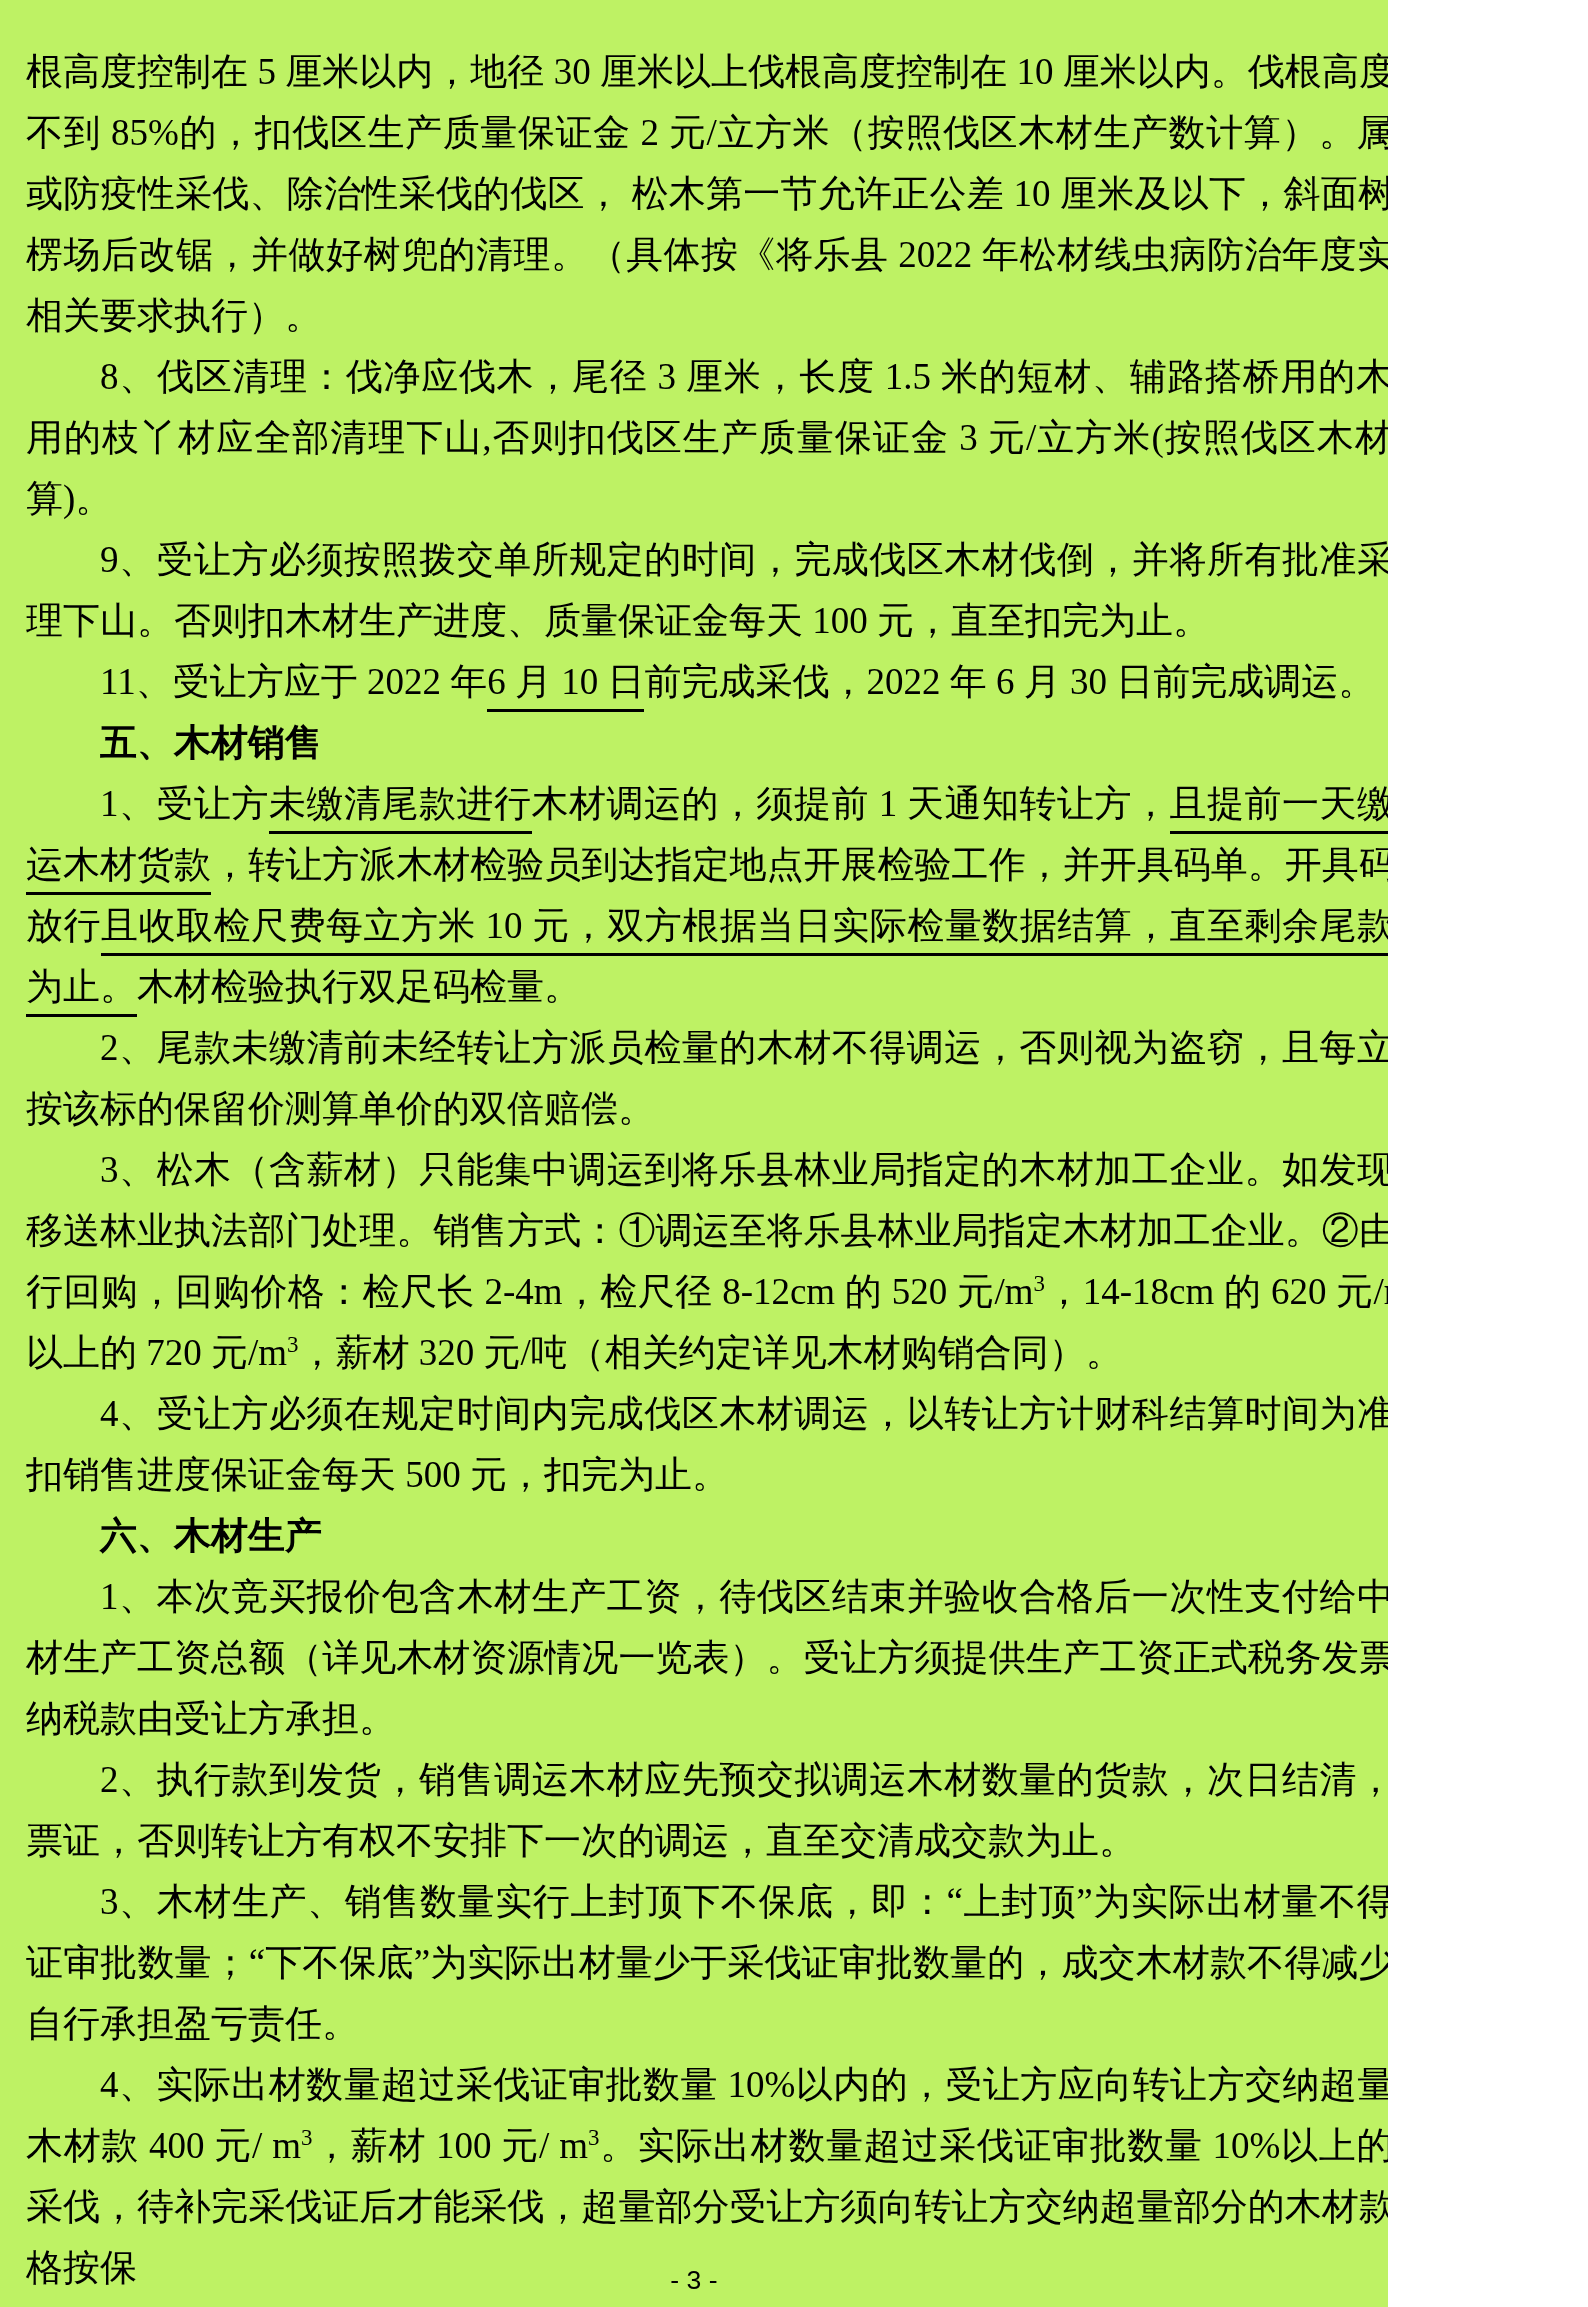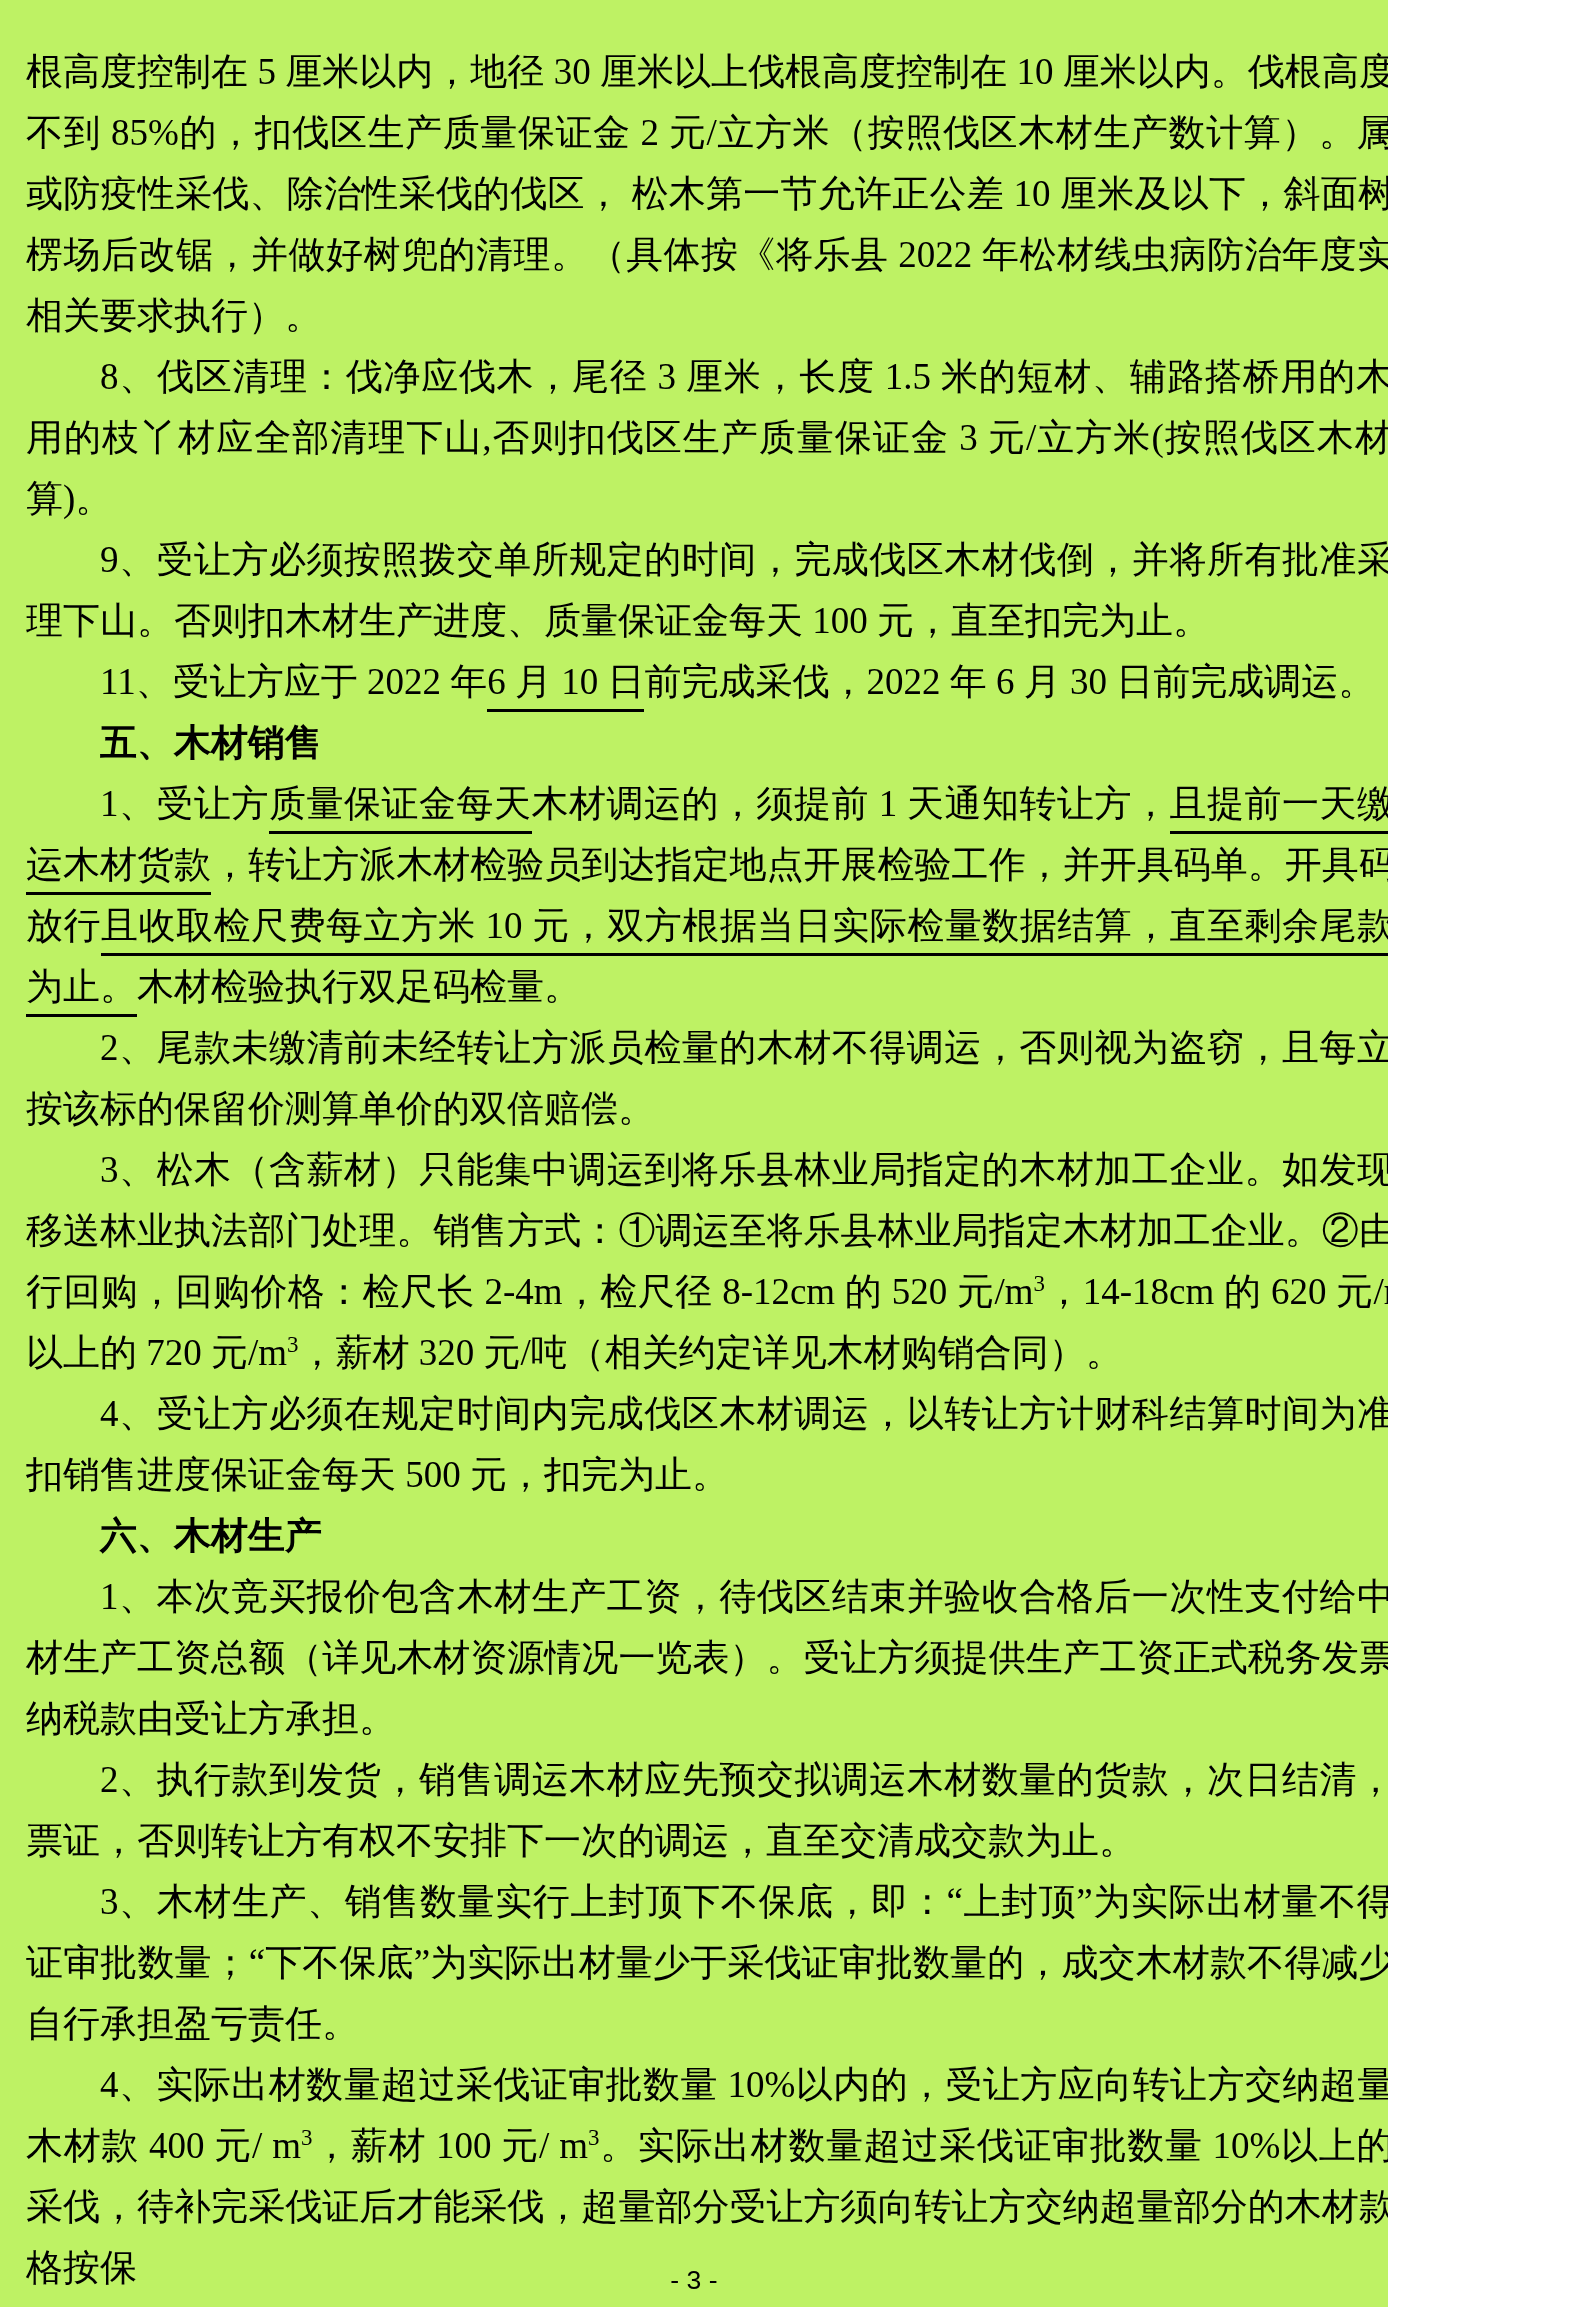--- a/index.html
+++ b/index.html
@@ -62,21 +62,21 @@
 </head>
 <body>
 
 <div class="page">
   <div class="doc-body" id="doc-body">
       <p class="noindent"><span>根高度控制在 5 厘米以内，地径 30 厘米以上伐根高度控制在 10 厘米以内。伐根高度合格率达不到 85%的，扣伐区生产质量保证金 2 元/立方米（按照伐区木材生产数计算）。属松林改造或防疫性采伐、除治性采伐的伐区， 松木第一节允许正公差 10 厘米及以下，斜面树兜应运到楞场后改锯，并做好树兜的清理。（具体按《将乐县 2022 年松材线虫病防治年度实施方案》相关要求执行）。</span></p>
       <p><span>8、伐区清理：伐净应伐木，尾径 3 厘米，长度 1.5 米的短材、辅路搭桥用的木材及可利用的枝丫材应全部清理下山,否则扣伐区生产质量保证金 3 元/立方米(按照伐区木材生产数计算)。</span></p>
       <p><span>9、受让方必须按照拨交单所规定的时间，完成伐区木材伐倒，并将所有批准采伐树种清理下山。否则扣木材生产进度、质量保证金每天 100 元，直至扣完为止。</span></p>
       <p><span>11、受让方应于 2022 年</span><span class="u">6 月 10 日</span><span>前完成采伐，2022 年 6 月 30 日前完成调运。</span></p>
       <p class="heading"><span>五、木材销售</span></p>
-      <p><span>1、受让方</span><span class="u">质量保证金每天</span><span>木材调运的，须提前 1 天通知转让方，</span><span class="u">且提前一天缴交次日调运木材货款</span><span>，转让方派木材检验员到达指定地点开展检验工作，并开具码单。开具码单后才能放行</span><span class="u">且收取检尺费每立方米 10 元，双方根据当日实际检量数据结算，直至剩余尾款全部缴清为止。</span><span>木材检验执行双足码检量。</span></p>
+      <p><span>1、受让方</span><span class="u">未缴清尾款进行</span><span>木材调运的，须提前 1 天通知转让方，</span><span class="u">且提前一天缴交次日调运木材货款</span><span>，转让方派木材检验员到达指定地点开展检验工作，并开具码单。开具码单后才能放行</span><span class="u">且收取检尺费每立方米 10 元，双方根据当日实际检量数据结算，直至剩余尾款全部缴清为止。</span><span>木材检验执行双足码检量。</span></p>
       <p><span>2、尾款未缴清前未经转让方派员检量的木材不得调运，否则视为盗窃，且每立方米木材按该标的保留价测算单价的双倍赔偿。</span></p>
       <p><span>3、松木（含薪材）只能集中调运到将乐县林业局指定的木材加工企业。如发现私自外调移送林业执法部门处理。销售方式：①调运至将乐县林业局指定木材加工企业。②由转让方进行回购，回购价格：检尺长 2-4m，检尺径 8-12cm 的 520 元/m</span><sup>3</sup><span>，14-18cm 的 620 元/m</span><sup>3</sup><span>，20cm 以上的 720 元/m</span><sup>3</sup><span>，薪材 320 元/吨（相关约定详见木材购销合同）。</span></p>
       <p><span>4、受让方必须在规定时间内完成伐区木材调运，以转让方计财科结算时间为准，否则，扣销售进度保证金每天 500 元，扣完为止。</span></p>
       <p class="heading"><span>六、木材生产</span></p>
       <p><span>1、本次竞买报价包含木材生产工资，待伐区结束并验收合格后一次性支付给中标方，木材生产工资总额（详见木材资源情况一览表）。受让方须提供生产工资正式税务发票，该项应纳税款由受让方承担。</span></p>
       <p><span>2、执行款到发货，销售调运木材应先预交拟调运木材数量的货款，次日结清，开具有关票证，否则转让方有权不安排下一次的调运，直至交清成交款为止。</span></p>
       <p><span>3、木材生产、销售数量实行上封顶下不保底，即：“上封顶”为实际出材量不得超过采伐证审批数量；“下不保底”为实际出材量少于采伐证审批数量的，成交木材款不得减少，受让方自行承担盈亏责任。</span></p>
       <p><span>4、实际出材数量超过采伐证审批数量 10%以内的，受让方应向转让方交纳超量部分补交木材款 400 元/ m</span><sup>3</sup><span>，薪材 100 元/ m</span><sup>3</sup><span>。实际出材数量超过采伐证审批数量 10%以上的，应停止采伐，待补完采伐证后才能采伐，超量部分受让方须向转让方交纳超量部分的木材款（木材价格按保</span></p>
     </div>
   <div class="footer">- 3 -</div>

